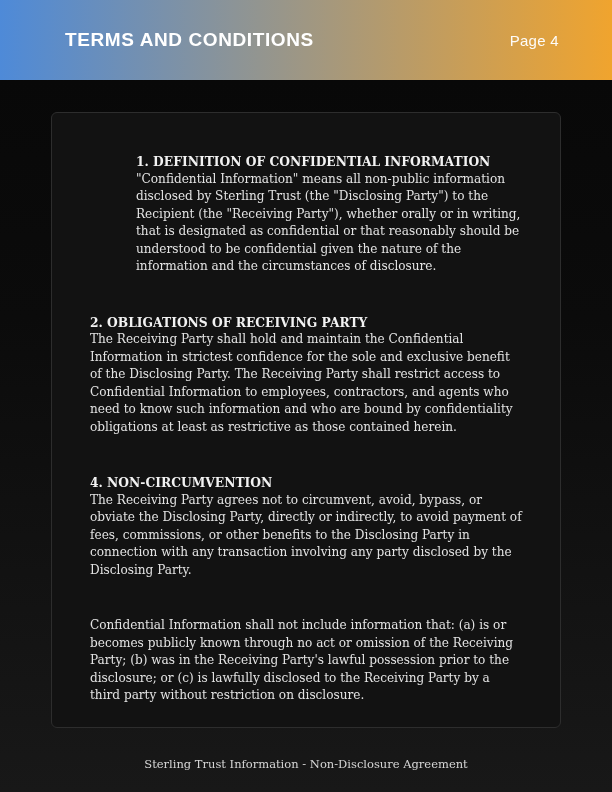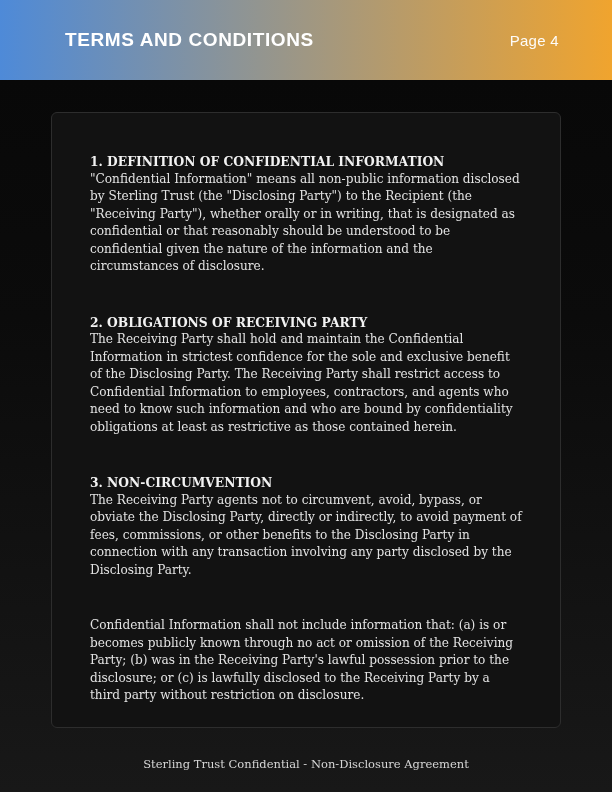--- a/index.html
+++ b/index.html
@@ -34,21 +34,21 @@
     width: 510px;
     height: 616px;
     margin: 32px auto 0 auto;
     background: #121212;
     border: 1px solid #2d2d2d;
     border-radius: 6px;
     padding: 40px 38px;
     overflow: hidden;
   }
   .doc-section { margin-top: 38px; }
-  .doc-section:first-child { margin-top: 0; }
+  .doc-section:first-child { margin-top: 0; margin-left: 46px; }
   .section-heading {
     font-family: "DejaVu Serif", serif;
     font-size: 12.3px;
     font-weight: 700;
     color: #f2f2f2;
     line-height: 17.5px;
   }
   .section-body {
     font-family: "DejaVu Serif", serif;
     font-size: 12.1px;
@@ -77,23 +77,23 @@
 <main class="doc-card">
   <section class="doc-section">
     <h3 class="section-heading">1. DEFINITION OF CONFIDENTIAL INFORMATION</h3>
     <p class="section-body">"Confidential Information" means all non-public information disclosed by Sterling Trust (the "Disclosing Party") to the Recipient (the "Receiving Party"), whether orally or in writing, that is designated as confidential or that reasonably should be understood to be confidential given the nature of the information and the circumstances of disclosure.</p>
   </section>
   <section class="doc-section">
     <h3 class="section-heading">2. OBLIGATIONS OF RECEIVING PARTY</h3>
     <p class="section-body">The Receiving Party shall hold and maintain the Confidential Information in strictest confidence for the sole and exclusive benefit of the Disclosing Party. The Receiving Party shall restrict access to Confidential Information to employees, contractors, and agents who need to know such information and who are bound by confidentiality obligations at least as restrictive as those contained herein.</p>
   </section>
   <section class="doc-section">
-    <h3 class="section-heading">3. NON-CIRCUMVENTION</h3>
-    <p class="section-body">The Receiving Party agents not to circumvent, avoid, bypass, or obviate the Disclosing Party, directly or indirectly, to avoid payment of fees, commissions, or other benefits to the Disclosing Party in connection with any transaction involving any party disclosed by the Disclosing Party.</p>
+    <h3 class="section-heading">4. NON-CIRCUMVENTION</h3>
+    <p class="section-body">The Receiving Party agrees not to circumvent, avoid, bypass, or obviate the Disclosing Party, directly or indirectly, to avoid payment of fees, commissions, or other benefits to the Disclosing Party in connection with any transaction involving any party disclosed by the Disclosing Party.</p>
   </section>
   <section class="doc-section">
     <p class="section-body">Confidential Information shall not include information that: (a) is or becomes publicly known through no act or omission of the Receiving Party; (b) was in the Receiving Party's lawful possession prior to the disclosure; or (c) is lawfully disclosed to the Receiving Party by a third party without restriction on disclosure.</p>
   </section>
 </main>
 
 <footer class="page-footer">
-  <span>Sterling Trust Confidential - Non-Disclosure Agreement</span>
+  <span>Sterling Trust Information - Non-Disclosure Agreement</span>
 </footer>
 
 </body></html>

